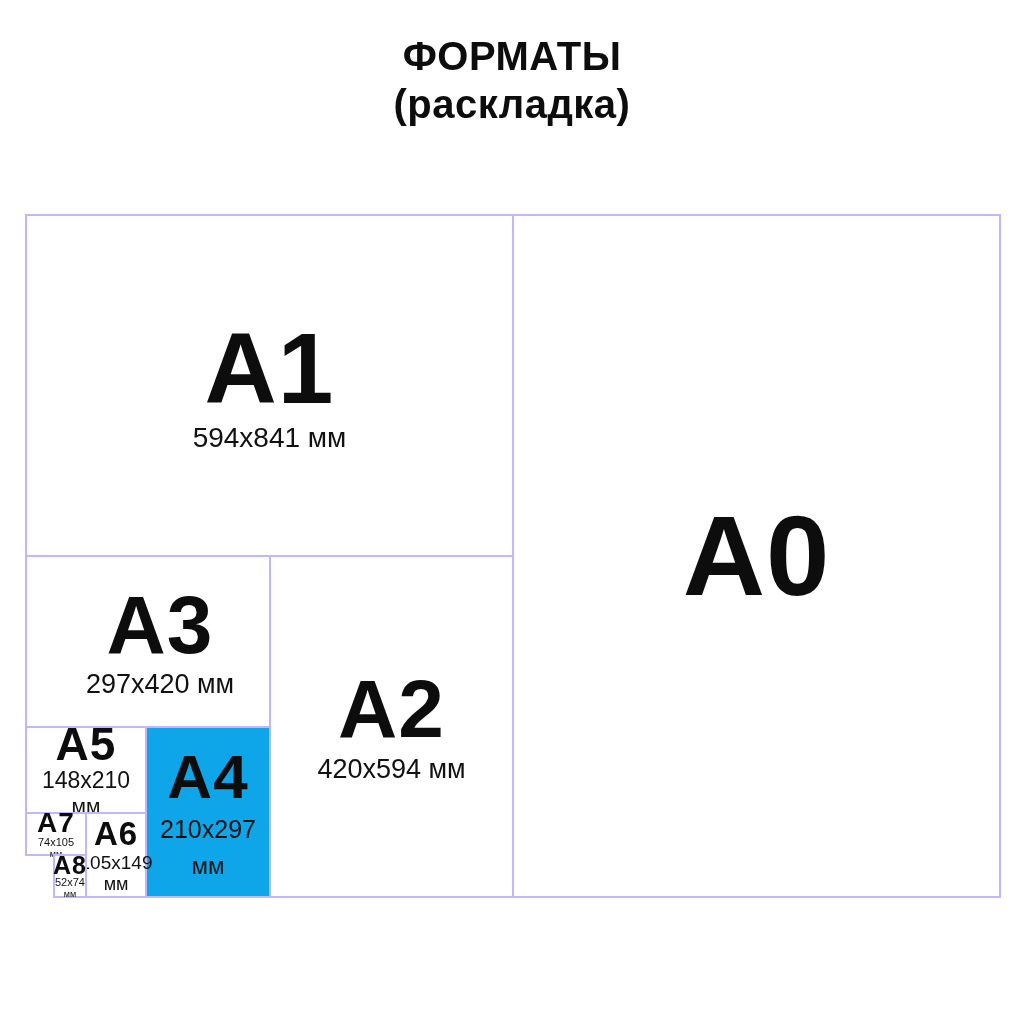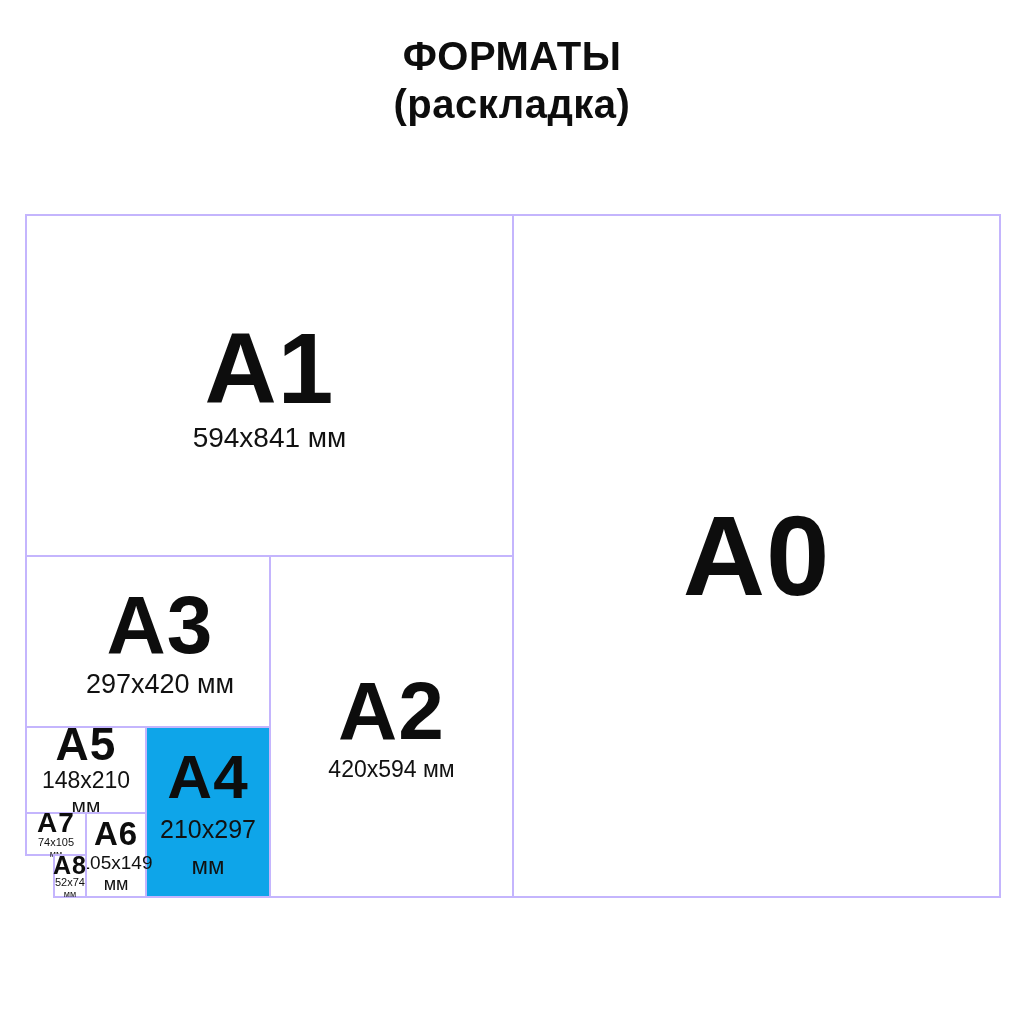--- a/index.html
+++ b/index.html
@@ -65,21 +65,21 @@
   .a1 .fmt-label { font-size: 100px; line-height: 1.0;  }
   .a1 .fmt-dims  { font-size: 28px;  margin-top: 4px;   }
 
   .a0 .fmt-label { font-size: 114px; line-height: 1.0;  }
   .a0 .fmt-dims  { font-size: 29px;  margin-top: 2px;   }
 
   .a3 .fmt-label { font-size: 82px;  line-height: 1.0;  }
   .a3 .fmt-dims  { font-size: 27px;  margin-top: 3px;   }
 
   .a2 .fmt-label { font-size: 82px;  line-height: 1.0;  }
-  .a2 .fmt-dims  { font-size: 23px;  margin-top: 4px;   }
+  .a2 .fmt-dims  { font-size: 27px;  margin-top: 4px;   }
 
   .a5 .fmt-label { font-size: 46px;  line-height: 0.88; }
   .a5 .fmt-dims  { font-size: 23px;  line-height: 1.1;  margin-top: 3px; }
   .a5 .fmt-unit  { font-size: 21px;  line-height: 1.0;  margin-top: 2px; }
 
   .a4 .fmt-label { font-size: 62px;  line-height: 1.0;  }
   .a4 .fmt-dims  { font-size: 25px;  line-height: 1.2;  margin-top: 6px; }
   .a4 .fmt-unit  { font-size: 24px;  line-height: 1.0;  margin-top: 10px; }
 
   .a6 .fmt-label { font-size: 33px;  line-height: 1.0;  }

